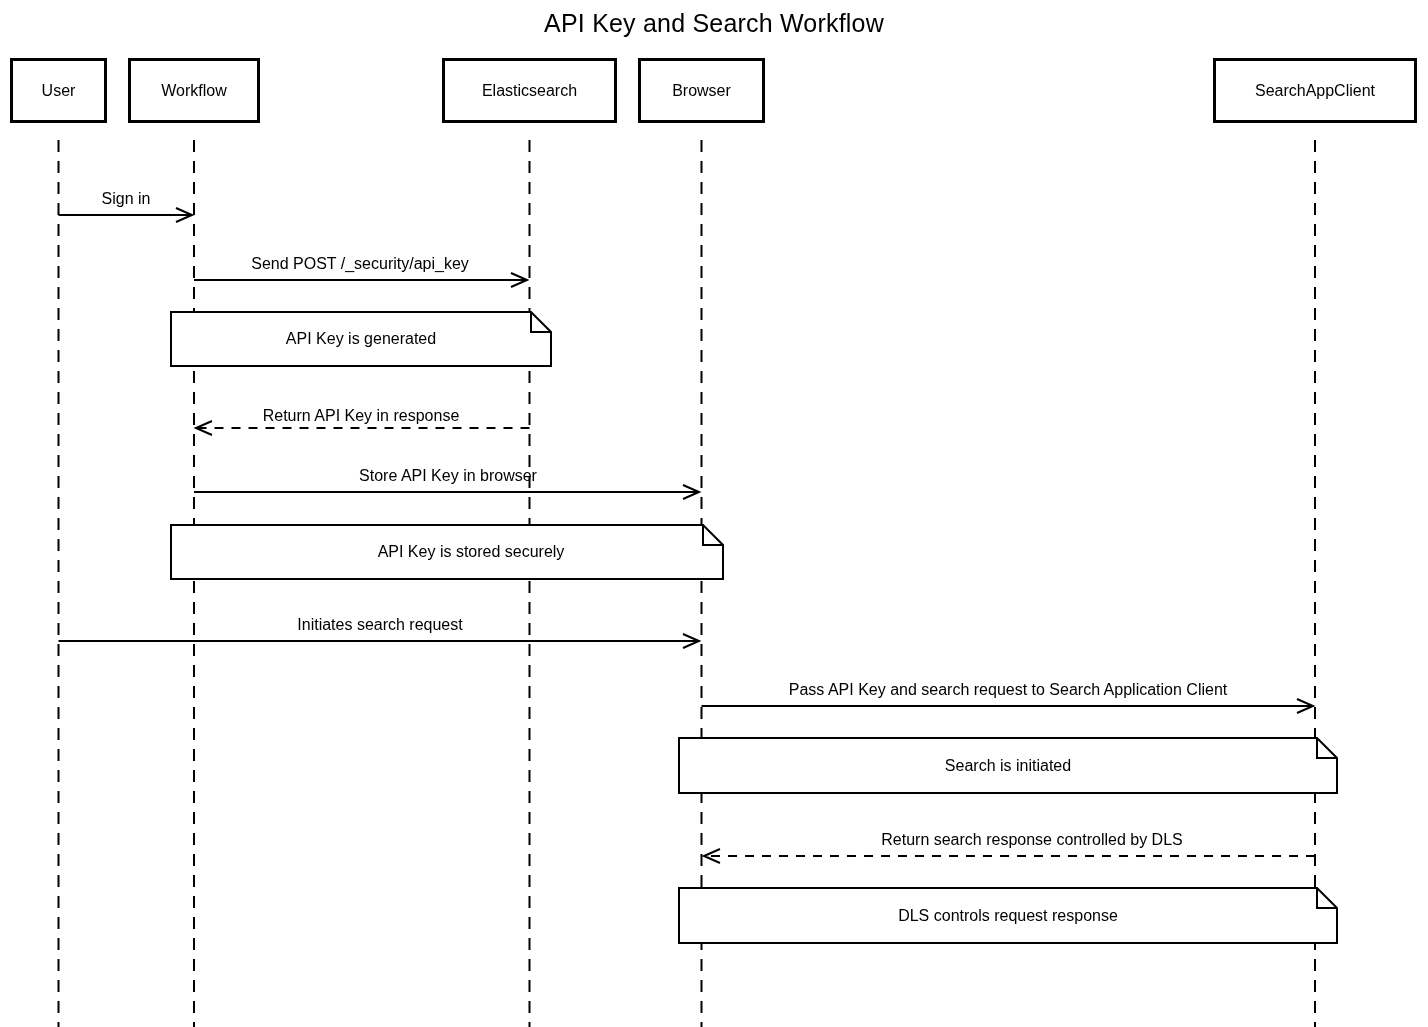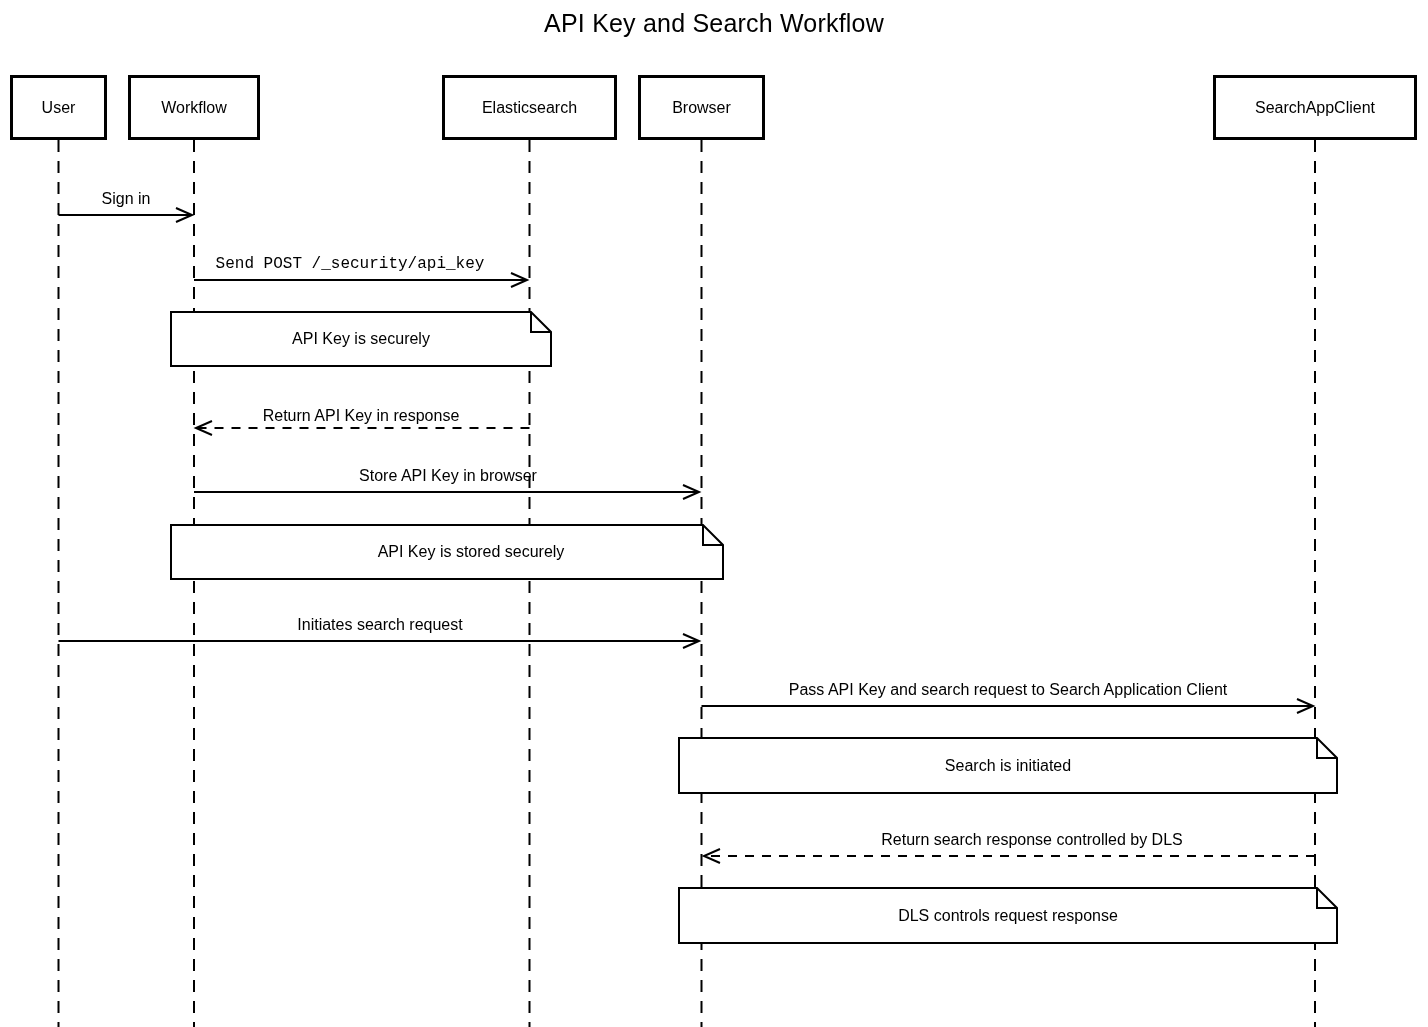--- a/index.html
+++ b/index.html
@@ -17,21 +17,21 @@
     position: absolute;
     left: 714px;
     top: 9px;
     transform: translateX(-50%);
     font-size: 25px;
     letter-spacing: 0.2px;
     white-space: nowrap;
   }
   .actor {
     position: absolute;
-    top: 75px;
+    top: 58px;
     height: 65px;
     box-sizing: border-box;
     border: 3.5px solid #000000;
     background: #ffffff;
     display: flex;
     align-items: center;
     justify-content: center;
     font-size: 16px;
     white-space: nowrap;
   }
@@ -120,25 +120,25 @@
     <span>Elasticsearch</span>
   </div>
   <div class="actor" style="left:638px; width:127px;">
     <span>Browser</span>
   </div>
   <div class="actor" style="left:1213px; width:204px;">
     <span>SearchAppClient</span>
   </div>
 
   <div class="msg-label" style="left:126px;  top:188px;">Sign in</div>
-  <div class="msg-label" style="left:350px;  top:253px;font-family:Liberation Mono, monospace;">Send POST /_security/api_key</div>
+  <div class="msg-label" style="left:360px;  top:253px;">Send POST /_security/api_key</div>
   <div class="msg-label" style="left:361px;  top:378px;margin-top:27px;">Return API Key in response</div>
   <div class="msg-label" style="left:448px;  top:465px;">Store API Key in browser</div>
   <div class="msg-label" style="left:380px;  top:614px;">Initiates search request</div>
   <div class="msg-label" style="left:1008px; top:679px;">Pass API Key and search request to Search Application Client</div>
   <div class="msg-label" style="left:1008px; top:829px;margin-left:24px;">Return search response controlled by DLS</div>
 
-  <div class="note-label" style="left:171px; top:312px; width:380px; height:54px;">API Key is securely</div>
+  <div class="note-label" style="left:171px; top:312px; width:380px; height:54px;">API Key is generated</div>
   <div class="note-label" style="left:171px; top:525px; width:552px; height:54px;padding-left:48px;">API Key is stored securely</div>
   <div class="note-label" style="left:679px; top:738px; width:658px; height:55px;">Search is initiated</div>
   <div class="note-label" style="left:679px; top:888px; width:658px; height:55px;">DLS controls request response</div>
 
 </div>
 
 </body></html>

